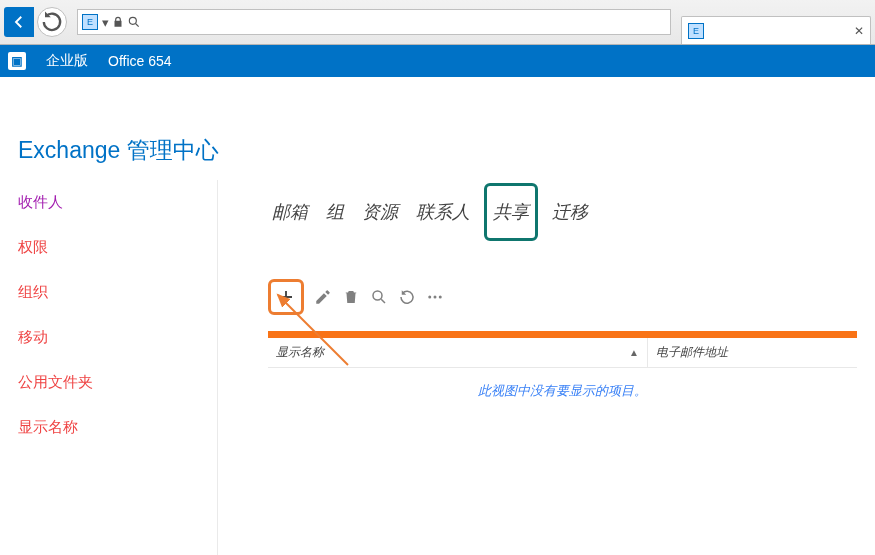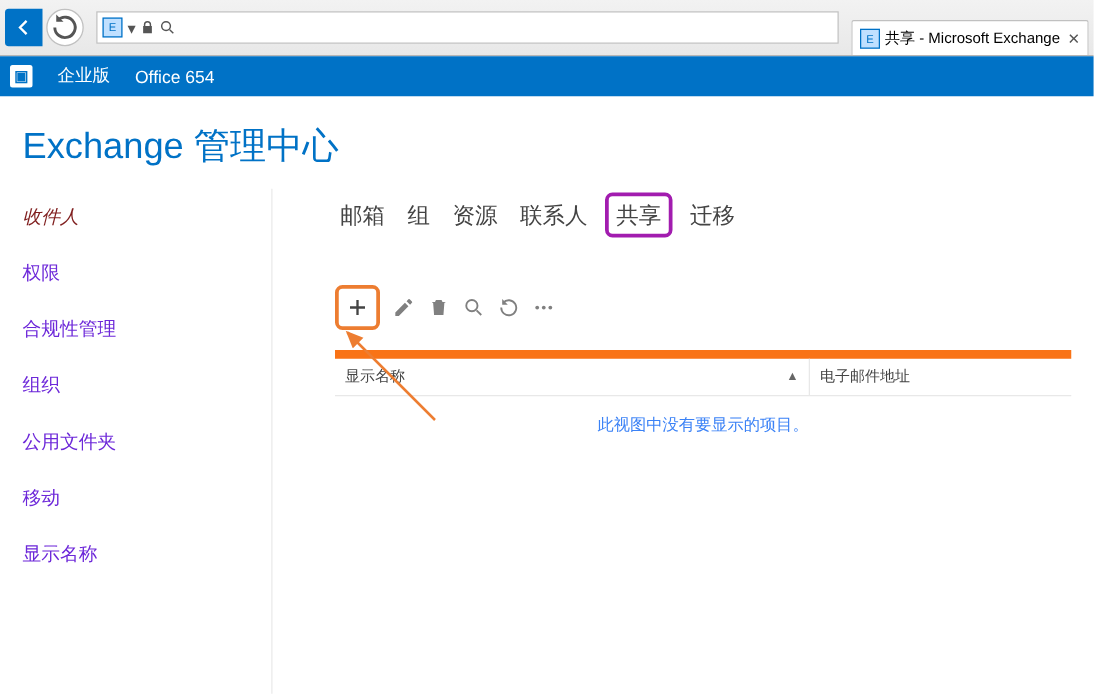--- a/index.html
+++ b/index.html
@@ -87,67 +87,69 @@
     background: #fff;
     color: #0072c6;
     display: flex; align-items:center; justify-content:center;
     font-size:12px; font-weight:bold;
     border-radius:2px;
   }
 
   
   .page { padding: 0 18px; }
   .page-title {
-    font-size: 29px;
+    font-size: 23px;
     color: #0072c6;
     font-weight: 200;
     padding: 20px 0 14px 0;
+    margin-top: 38px;
   }
 
   .content {
     display: flex;
     align-items: flex-start;
   }
 
   .sidebar {
     width: 200px;
     border-right: 1px solid #eaeaea;
     min-height: 420px;
   }
   .sidebar-item {
     padding: 13px 0;
     font-size: 15px;
-    color: #6d28d9;
+    color: #ef4444;
     cursor: pointer;
   }
-  .sidebar-item.active { color: #7f1d1d; font-style: italic; }
+  .sidebar-item.active { color: #a21caf; }
 
   .main {
     flex: 1;
     padding-left: 50px;
+    font-style: italic;
   }
 
   .tabs-row {
     display: flex;
     gap: 10px;
     padding-top: 3px;
     font-size: 18px;
     color: #444;
     align-items:center;
   }
   .tab-link {
     padding: 2px 4px;
     cursor: pointer;
   }
   .tab-link.active {}
 
   .highlight-box {
-    border: 3px solid #a21caf;
+    border: 3px solid #0f766e;
     border-radius: 6px;
-    padding: 3px 6px;
+    padding: 14px 6px;
   }
   .highlight-box-small {
     border: 3px solid #ed7d31;
     border-radius: 6px;
     padding: 6px 6px;
     display:inline-flex;
   }
 
   .toolbar {
     display: flex;
@@ -215,44 +217,42 @@
         </svg>
       <svg viewBox="0 0 24 24">
           <circle cx="10" cy="10" r="6" fill="none" stroke="#555" stroke-width="2"></circle>
           <path stroke="#555" stroke-width="2" d="M15 15l5 5"></path>
         </svg>
     </span>
   </div>
   <div class="tab-area">
     <div class="tab">
       <span class="url-icon">E</span>
-      <span>共享 - Microsoft Exchange</span>
       <span class="tab-close" style="margin-left:auto;">✕</span>
     </div>
   </div>
 </div>
 
 <div class="top-ribbon">
   <span class="ribbon-logo">▣</span>
   <span>企业版</span>
   <span>Office 654</span>
 </div>
 
 <div class="page">
   <div class="page-title">Exchange 管理中心</div>
 
   <div class="content">
 
     <div class="sidebar">
       <div class="sidebar-item active"><span>收件人</span></div>
       <div class="sidebar-item"><span>权限</span></div>
-      <div class="sidebar-item"><span>合规性管理</span></div>
       <div class="sidebar-item"><span>组织</span></div>
+      <div class="sidebar-item"><span>移动</span></div>
       <div class="sidebar-item"><span>公用文件夹</span></div>
-      <div class="sidebar-item"><span>移动</span></div>
       <div class="sidebar-item"><span>显示名称</span></div>
     </div>
 
     <div class="main" style="position:relative;">
       <div class="tabs-row">
         <span class="tab-link">邮箱</span>
         <span class="tab-link">组</span>
         <span class="tab-link">资源</span>
         <span class="tab-link">联系人</span>
         <span class="tab-link active highlight-box">共享</span>

